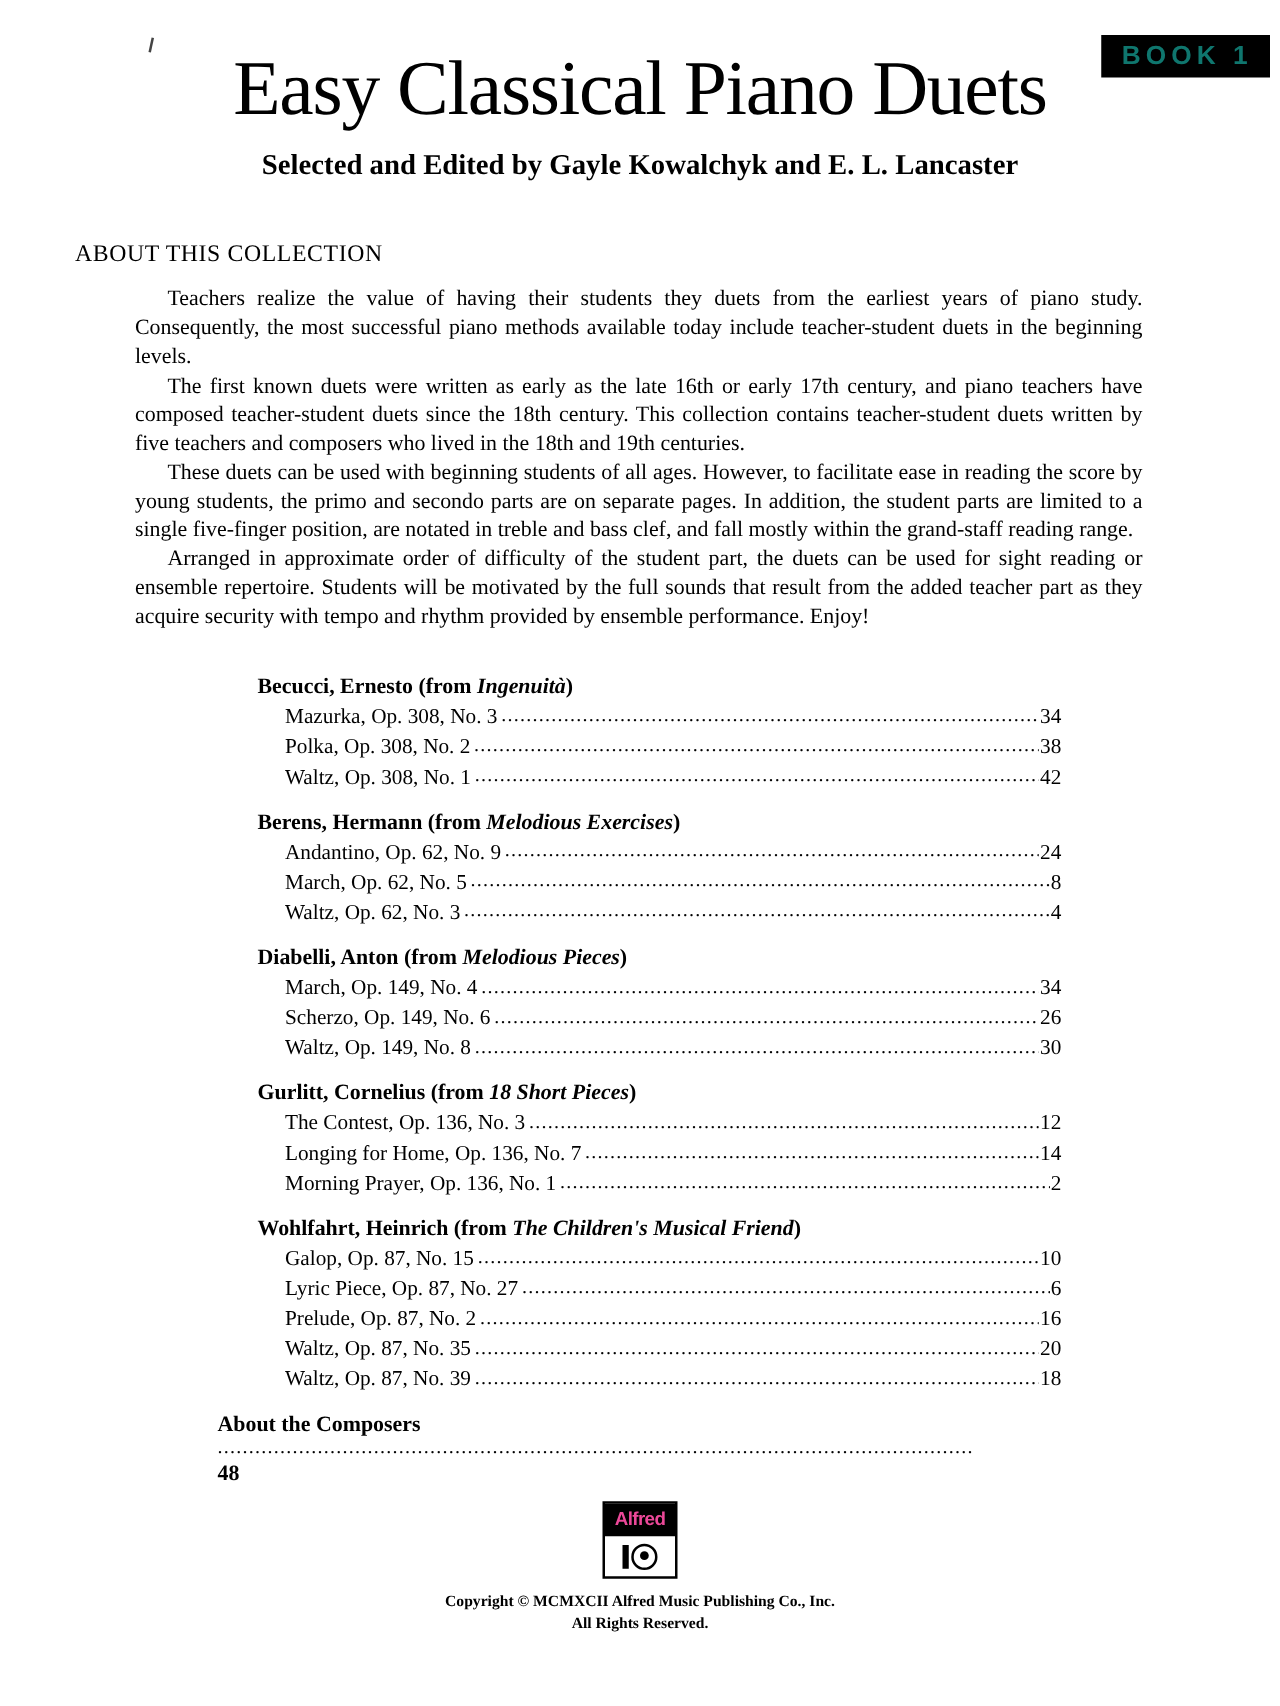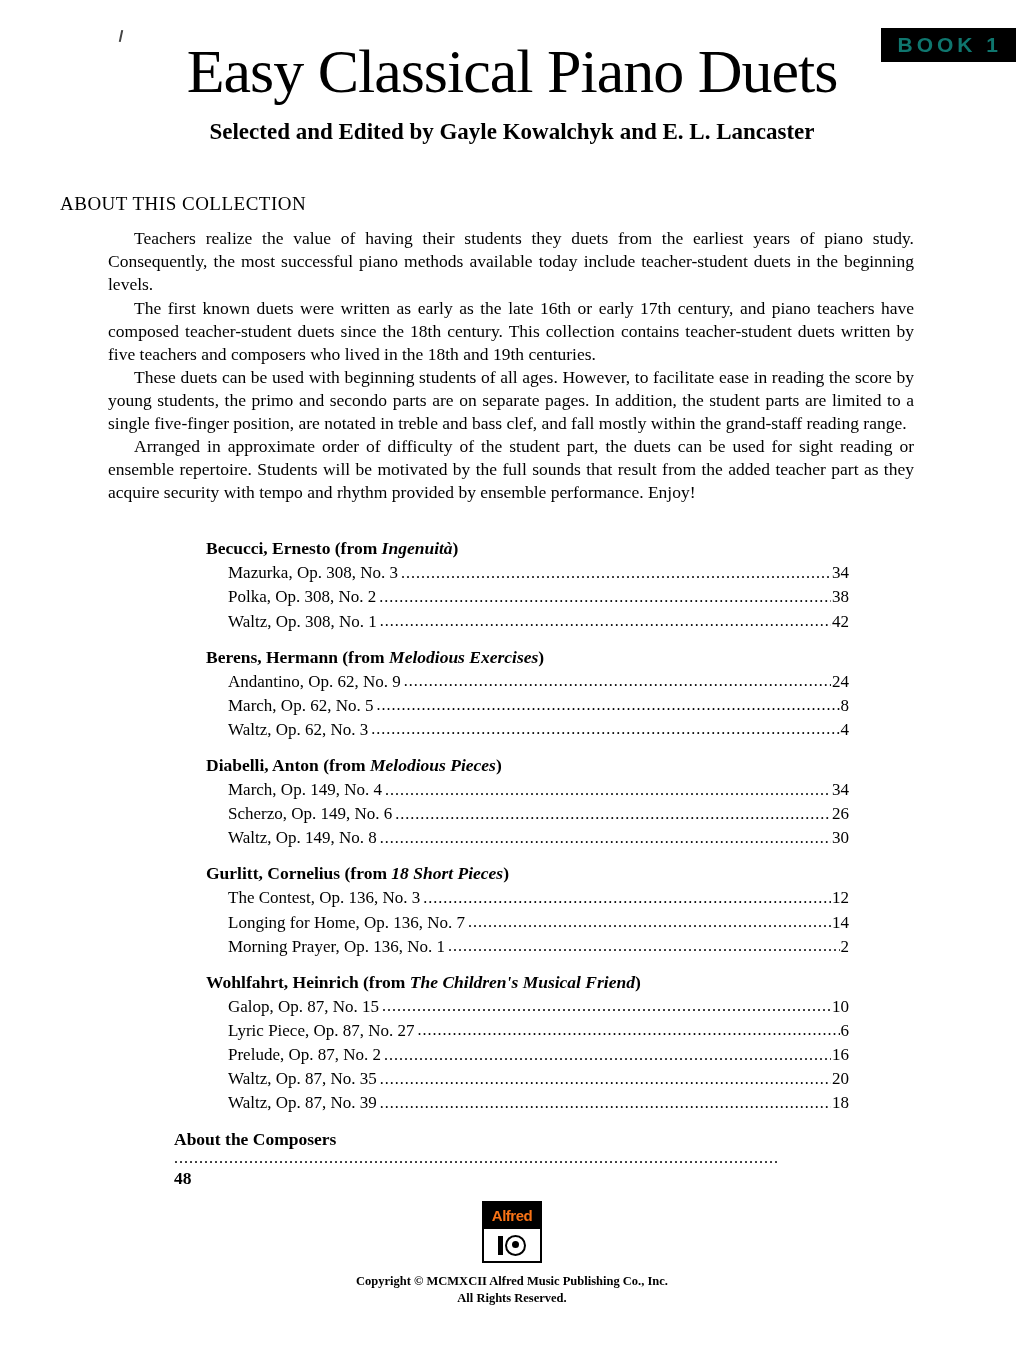--- a/index.html
+++ b/index.html
@@ -159,21 +159,21 @@
     height: 62px;
     margin: 0 auto;
     border: 2px solid #000;
     box-sizing: border-box;
     background: #ffffff;
     position: relative;
   }
   .logo .logo-top {
     height: 26px;
     background: #000;
-    color: #f97316;
+    color: #ec4899;
     font-family: "Liberation Sans", sans-serif;
     font-weight: bold;
     font-size: 15px;
     line-height: 26px;
     letter-spacing: -0.5px;
   }
   .logo .logo-bottom {
     height: 32px;
     display: flex;
     align-items: center;

